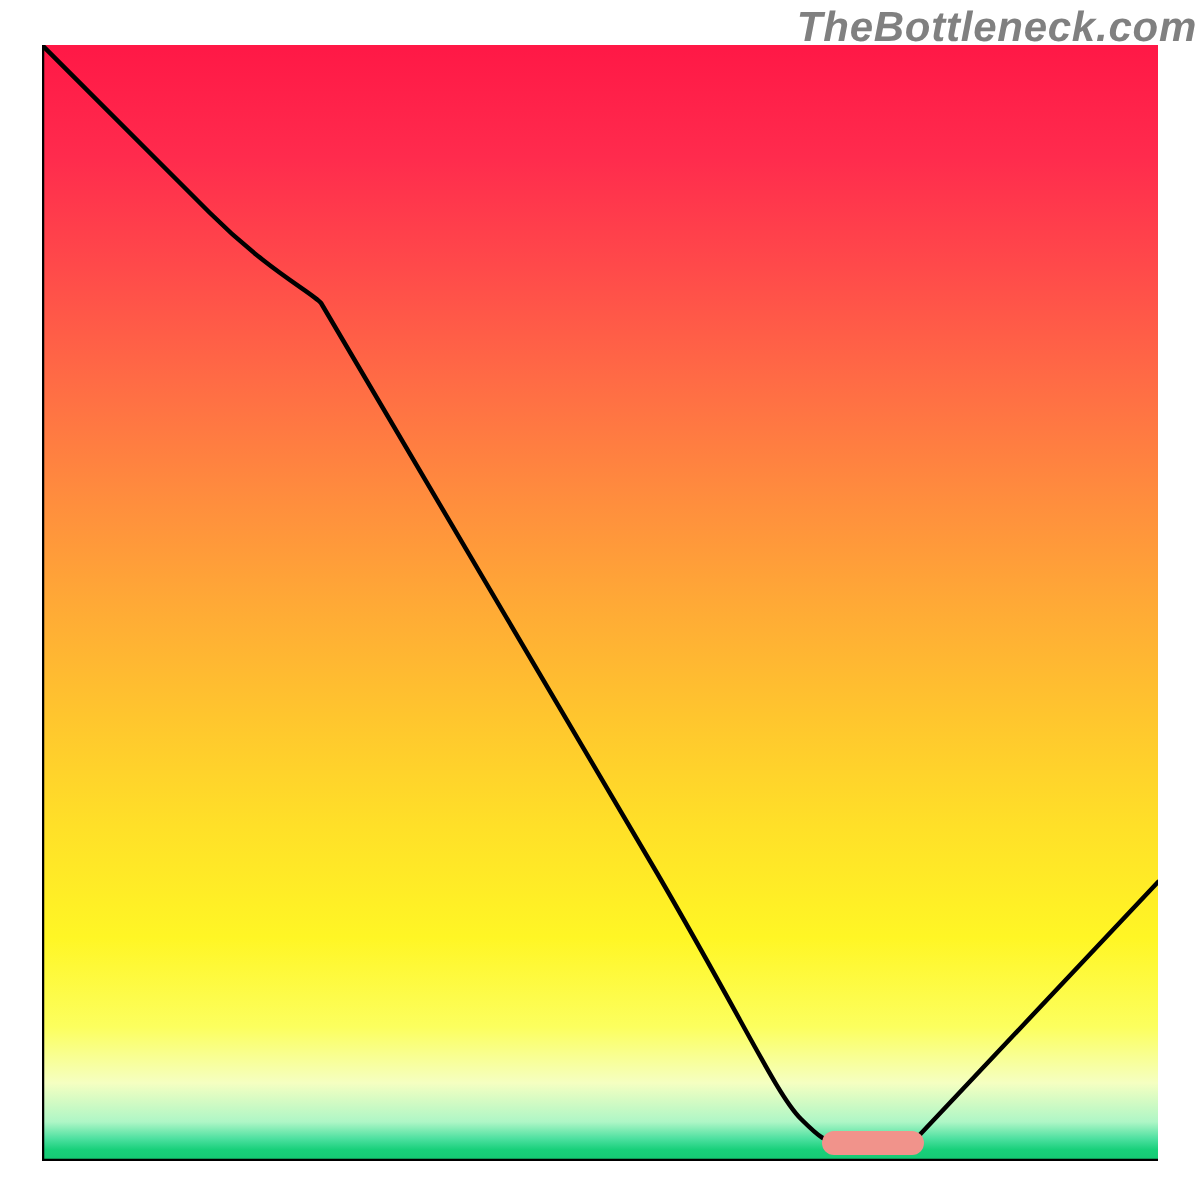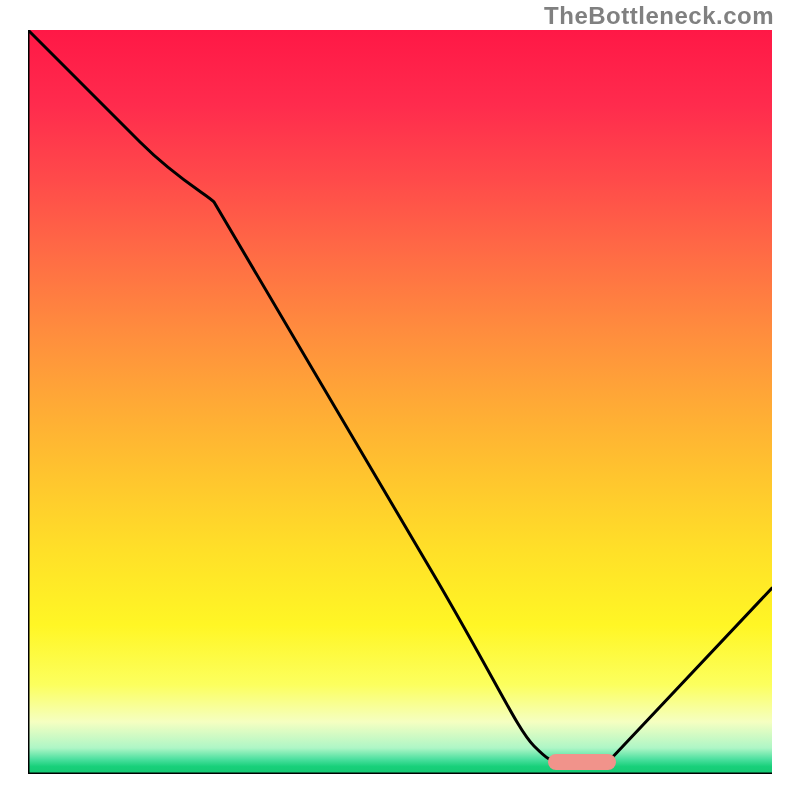--- a/index.html
+++ b/index.html
@@ -11,25 +11,26 @@
     font-family: Arial, Helvetica, sans-serif;
   }
   .container {
     position: relative;
     width: 800px;
     height: 800px;
   }
   .watermark {
     position: absolute;
     top: 2px;
-    right: 26px;
-    font-size: 24px;
+    right: 2px;
+    font-size: 28px;
     font-weight: bold;
     color: #808080;
     letter-spacing: 0.5px;
+    font-style: italic;
   }
   .plot-area {
     position: absolute;
     left: 28px;
     top: 30px;
     width: 744px;
     height: 744px;
     overflow: hidden;
   }
   .gradient {

